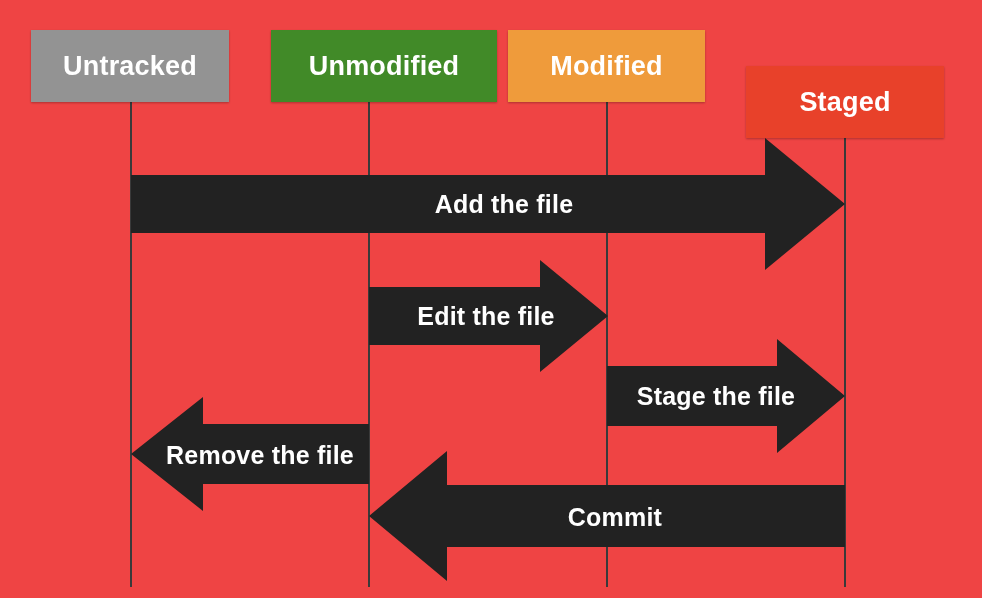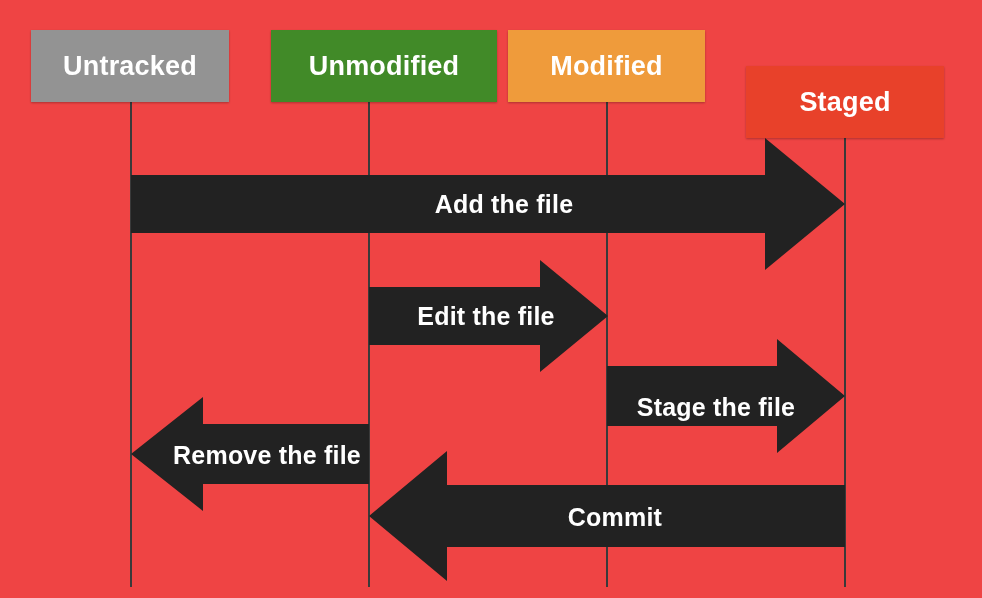--- a/index.html
+++ b/index.html
@@ -79,18 +79,18 @@
       <div class="state-box" style="left: 508px; top: 30px; width: 197px; height: 72px; background: rgb(239, 155, 59);">
         <span>Modified</span>
       </div>
       <div class="state-box" style="left: 746px; top: 30px; width: 198px; height: 72px; background: rgb(232, 65, 42); margin-top: 36px;">
         <span>Staged</span>
       </div>
     </div>
   <div id="labels-layer">
       <div class="arrow-label" style="left: 0px; top: 0px; transform: translate(488px, 204px) translate(-50%, -50%); margin-left: 16px;">Add the file</div>
       <div class="arrow-label" style="left: 8px; top: 0px; transform: translate(478px, 316px) translate(-50%, -50%);">Edit the file</div>
-      <div class="arrow-label" style="left: 0px; top: 11px; transform: translate(716px, 396px) translate(-50%, -50%);">Stage the file</div>
-      <div class="arrow-label" style="left: 8px; top: 0px; transform: translate(259px, 455px) translate(-50%, -50%);">Remove the file</div>
+      <div class="arrow-label" style="left: 0px; top: 0px; transform: translate(716px, 396px) translate(-50%, -50%);">Stage the file</div>
+      <div class="arrow-label" style="left: 1px; top: 0px; transform: translate(259px, 455px) translate(-50%, -50%);">Remove the file</div>
       <div class="arrow-label" style="left: 8px; top: 0px; transform: translate(607px, 517px) translate(-50%, -50%);">Commit</div>
     </div>
 
 </div>
 
 </body></html>

